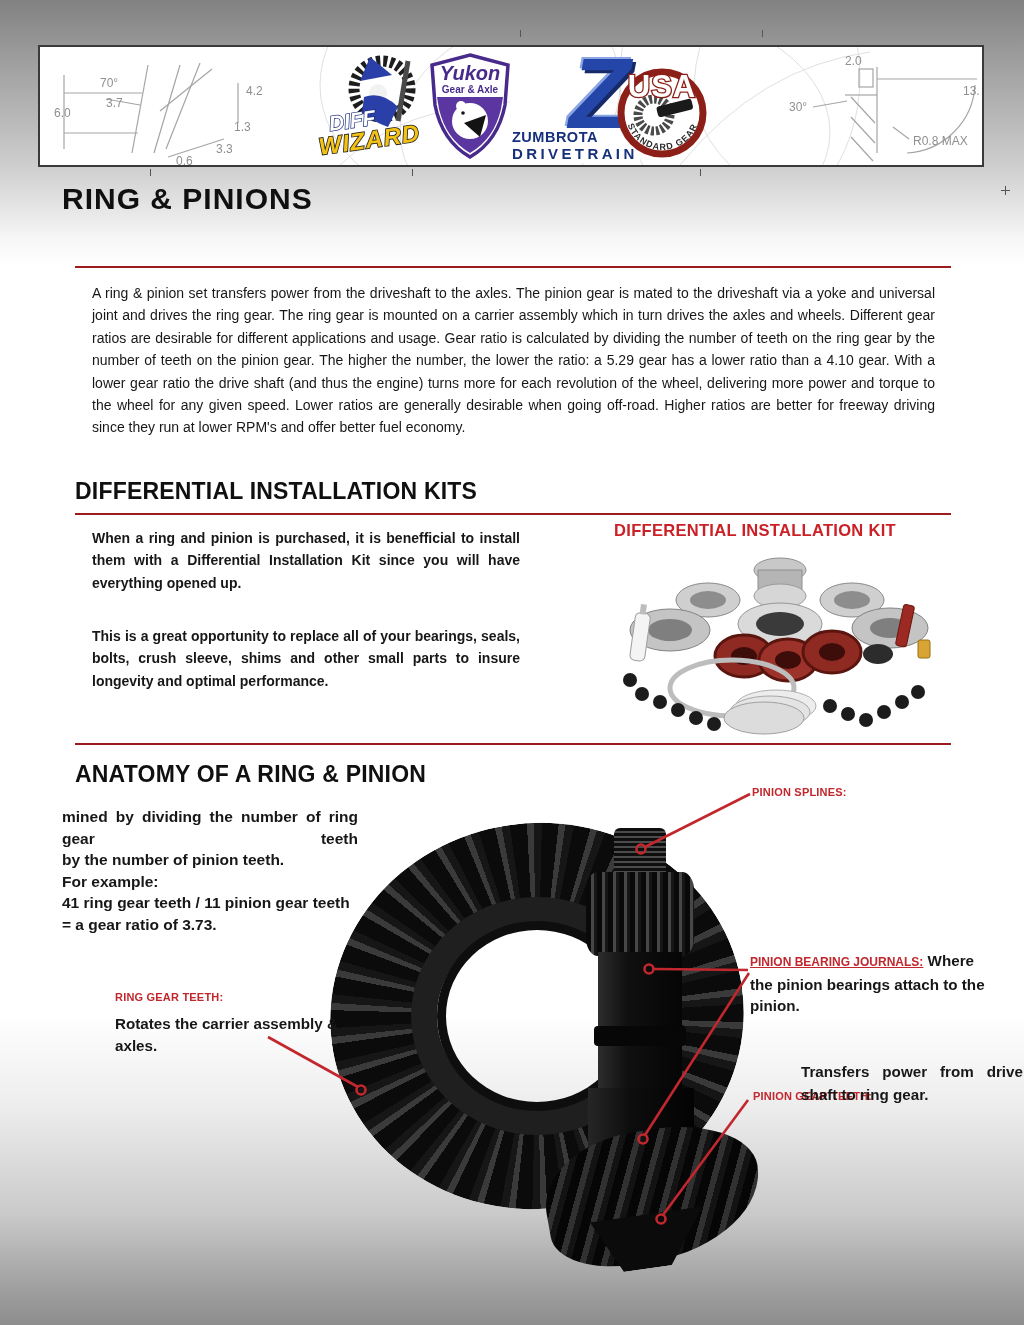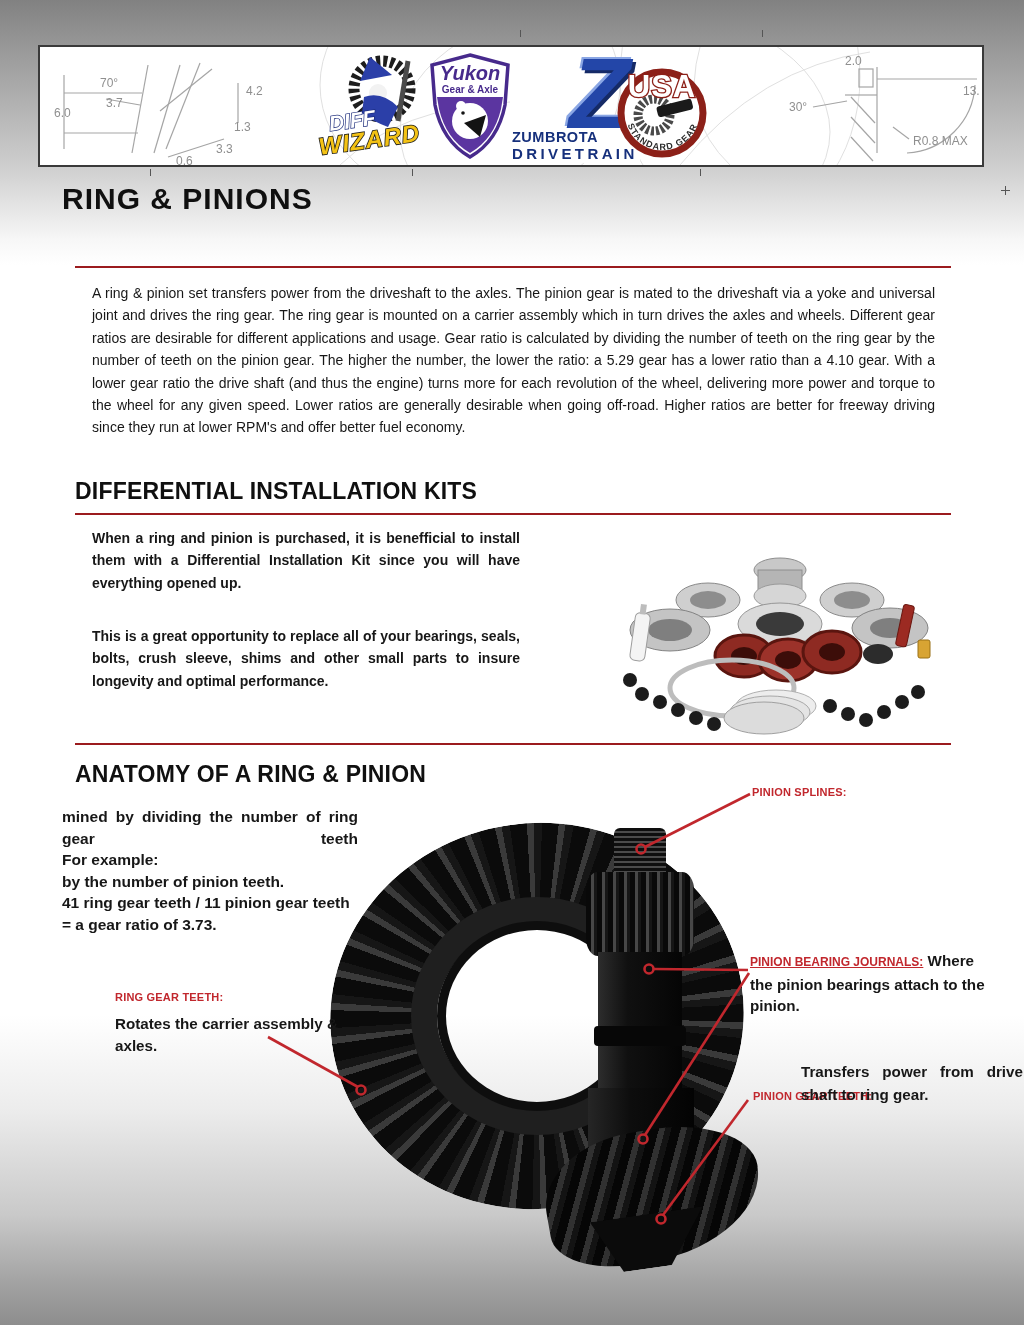--- a/index.html
+++ b/index.html
@@ -177,20 +177,21 @@
 
   <div class="page-title">RING &amp; PINIONS</div>
 
   <div class="rule" style="top:266px;"></div>
   <div class="body-text" style="left:92px;top:282px;width:843px;">A ring &amp; pinion set transfers power from the driveshaft to the axles. The pinion gear is mated to the driveshaft via a yoke and universal joint and drives the ring gear. The ring gear is mounted on a carrier assembly which in turn drives the axles and wheels. Different gear ratios are desirable for different applications and usage. Gear ratio is calculated by dividing the number of teeth on the ring gear by the number of teeth on the pinion gear. The higher the number, the lower the ratio: a 5.29 gear has a lower ratio than a 4.10 gear. With a lower gear ratio the drive shaft (and thus the engine) turns more for each revolution of the wheel, delivering more power and torque to the wheel for any given speed. Lower ratios are generally desirable when going off-road. Higher ratios are better for freeway driving since they run at lower RPM's and offer better fuel economy.</div>
 
   <div class="h2" style="left:75px;top:478px;">DIFFERENTIAL INSTALLATION KITS</div>
   <div class="rule" style="top:513px;"></div>
   <div class="body-text bold" style="left:92px;top:527px;width:428px;">When a ring and pinion is purchased, it is benefficial to install them with a Differential Installation Kit since you will have everything opened up.</div>
   <div class="body-text bold" style="left:92px;top:625px;width:428px;">This is a great opportunity to replace all of your bearings, seals, bolts, crush sleeve, shims and other small parts to insure longevity and optimal performance.</div>
+  <div class="kit-label">DIFFERENTIAL INSTALLATION KIT</div>
 
   <svg class="abs" style="left:612px;top:548px" width="336" height="192">
 
     <g>
       <ellipse cx="168" cy="22" rx="26" ry="12" fill="#c8c8c8" stroke="#8e8e8e"></ellipse>
       <rect x="146" y="22" width="44" height="26" fill="#b5b5b5" stroke="#8e8e8e"></rect>
       <ellipse cx="168" cy="48" rx="26" ry="12" fill="#d6d6d6" stroke="#9a9a9a"></ellipse>
     </g>
 
     <g>
@@ -250,22 +251,22 @@
       <rect x="306" y="92" width="12" height="18" rx="2" fill="#d8a433" stroke="#9a7116"></rect>
     </g>
   </svg>
 
   <div class="rule" style="top:743px;"></div>
 
   <div class="h2" style="left:75px;top:761px;">ANATOMY OF A RING &amp; PINION</div>
 
   <div class="abs" style="left:62px;top:806px;width:296px;font-size:15.5px;font-weight:bold;line-height:21.6px;color:#171717;">
     <div class="jline">mined by dividing the number of ring gear teeth</div>
+    <div>by the number of pinion teeth.</div>
     <div>For example:</div>
-    <div>by the number of pinion teeth.</div>
     <div>41 ring gear teeth / 11 pinion gear teeth</div>
     <div>= a gear ratio of 3.73.</div>
   </div>
 
   <div class="fig">
     <div class="ring-outer"></div>
     <div class="ring-band"></div>
     <div class="ring-rim"></div>
     <div class="threads"></div>
     <div class="splines"></div>

